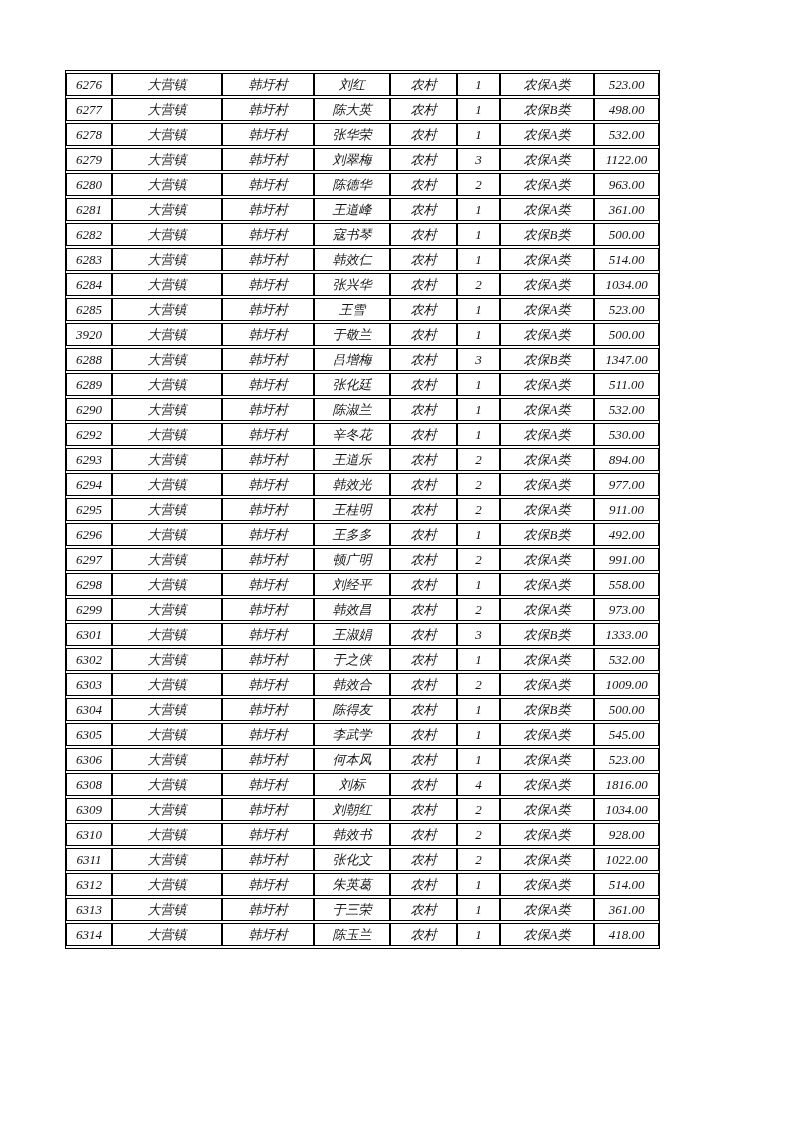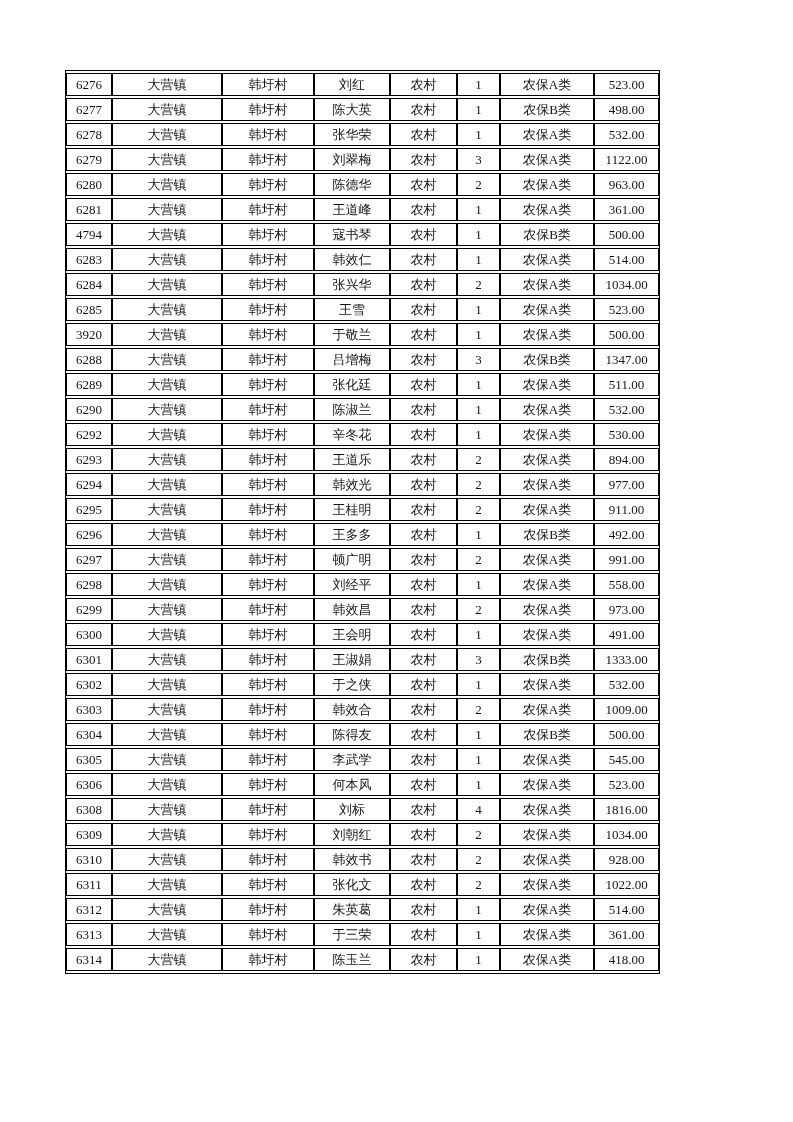--- a/index.html
+++ b/index.html
@@ -7,20 +7,21 @@
     padding: 0;
     background: #ffffff;
   }
   .page {
     position: relative;
     width: 694px;
     height: 1122px;
     background: #ffffff;
     overflow: hidden;
     font-family: "Liberation Serif", "DejaVu Serif", serif;
+    font-style: italic;
   }
   table.grid {
     position: absolute;
     left: 65px;
     top: 70px;
     border-collapse: separate;
     border-spacing: 0 2px;
     border: 1px solid #000000;
     table-layout: fixed;
   }
@@ -115,21 +116,21 @@
           <td>6281</td>
           <td>大营镇</td>
           <td>韩圩村</td>
           <td>王道峰</td>
           <td>农村</td>
           <td>1</td>
           <td>农保A类</td>
           <td>361.00</td>
         </tr>
         <tr>
-          <td>4794</td>
+          <td>6282</td>
           <td>大营镇</td>
           <td>韩圩村</td>
           <td>寇书琴</td>
           <td>农村</td>
           <td>1</td>
           <td>农保B类</td>
           <td>500.00</td>
         </tr>
         <tr>
           <td>6283</td>
@@ -273,30 +274,20 @@
         </tr>
         <tr>
           <td>6299</td>
           <td>大营镇</td>
           <td>韩圩村</td>
           <td>韩效昌</td>
           <td>农村</td>
           <td>2</td>
           <td>农保A类</td>
           <td>973.00</td>
-        </tr>
-        <tr>
-          <td>6300</td>
-          <td>大营镇</td>
-          <td>韩圩村</td>
-          <td>王会明</td>
-          <td>农村</td>
-          <td>1</td>
-          <td>农保A类</td>
-          <td>491.00</td>
         </tr>
         <tr>
           <td>6301</td>
           <td>大营镇</td>
           <td>韩圩村</td>
           <td>王淑娟</td>
           <td>农村</td>
           <td>3</td>
           <td>农保B类</td>
           <td>1333.00</td>

